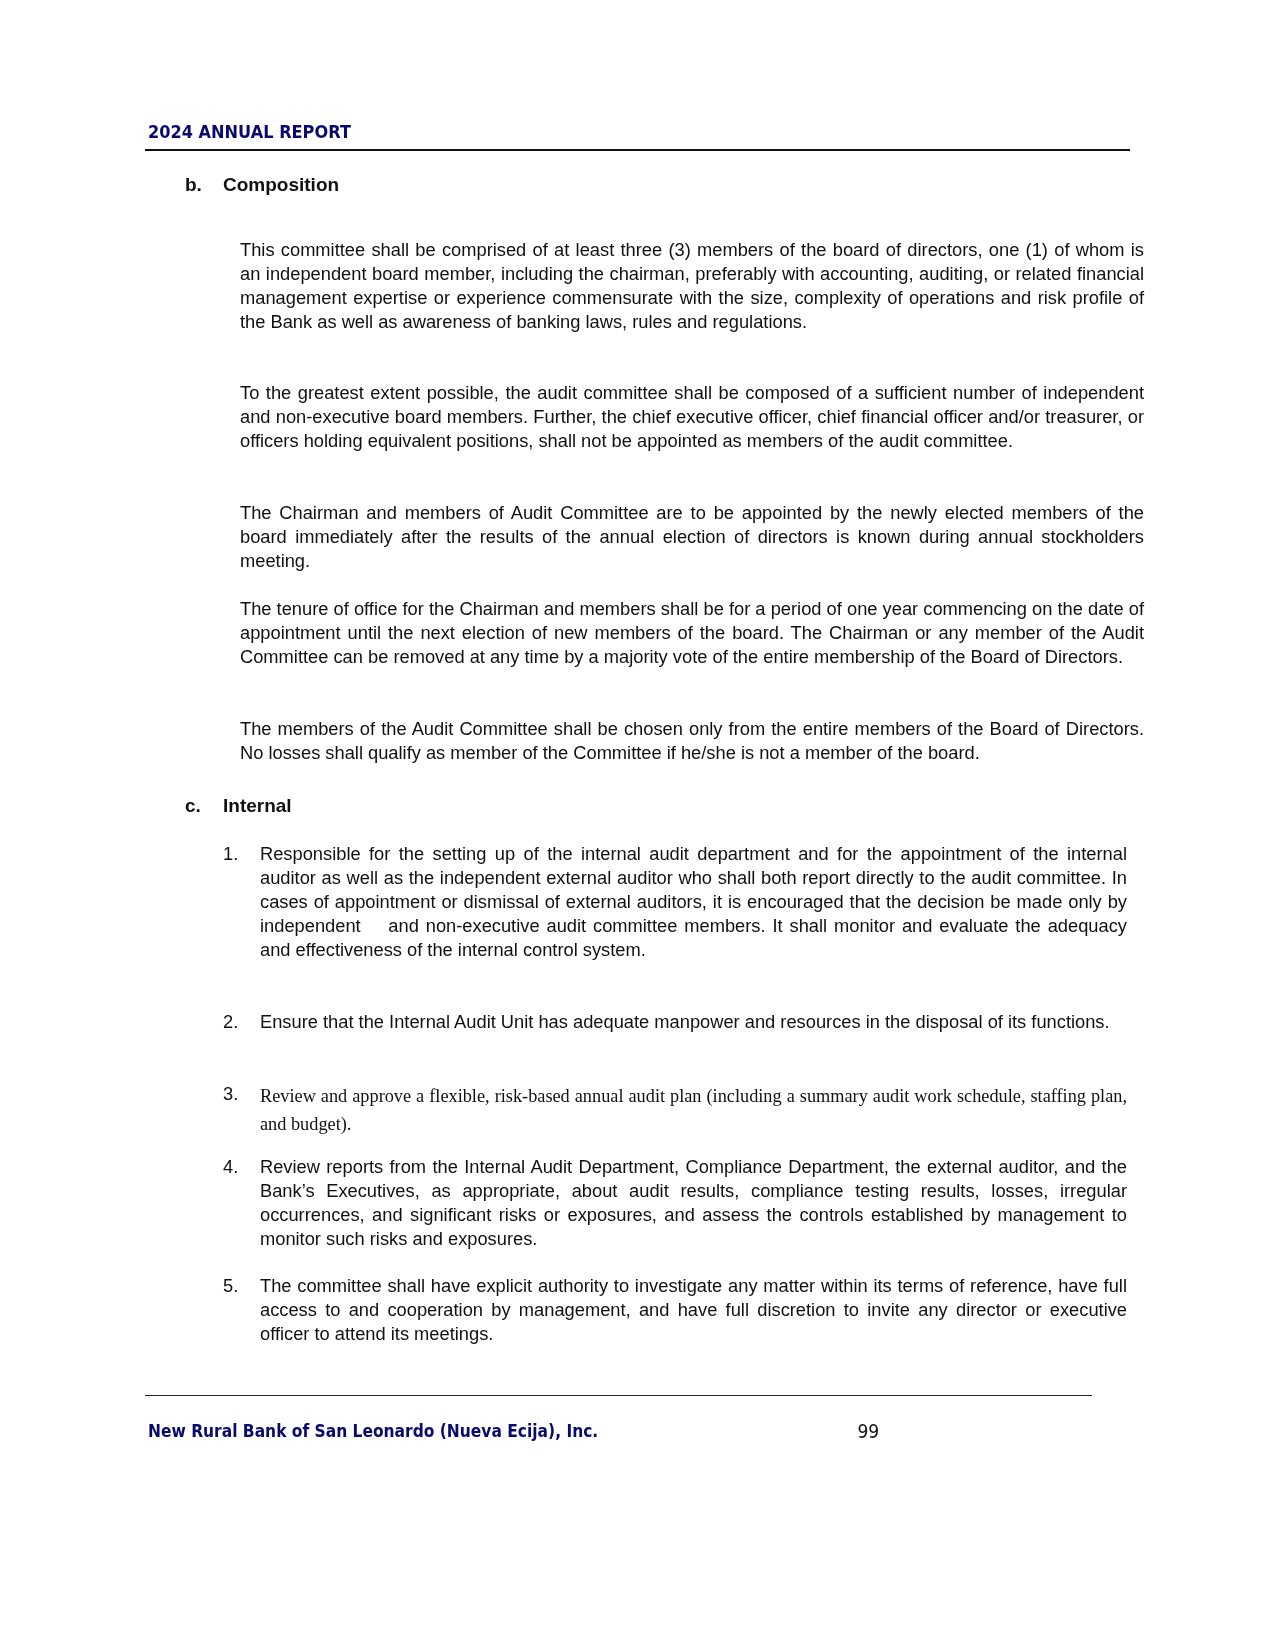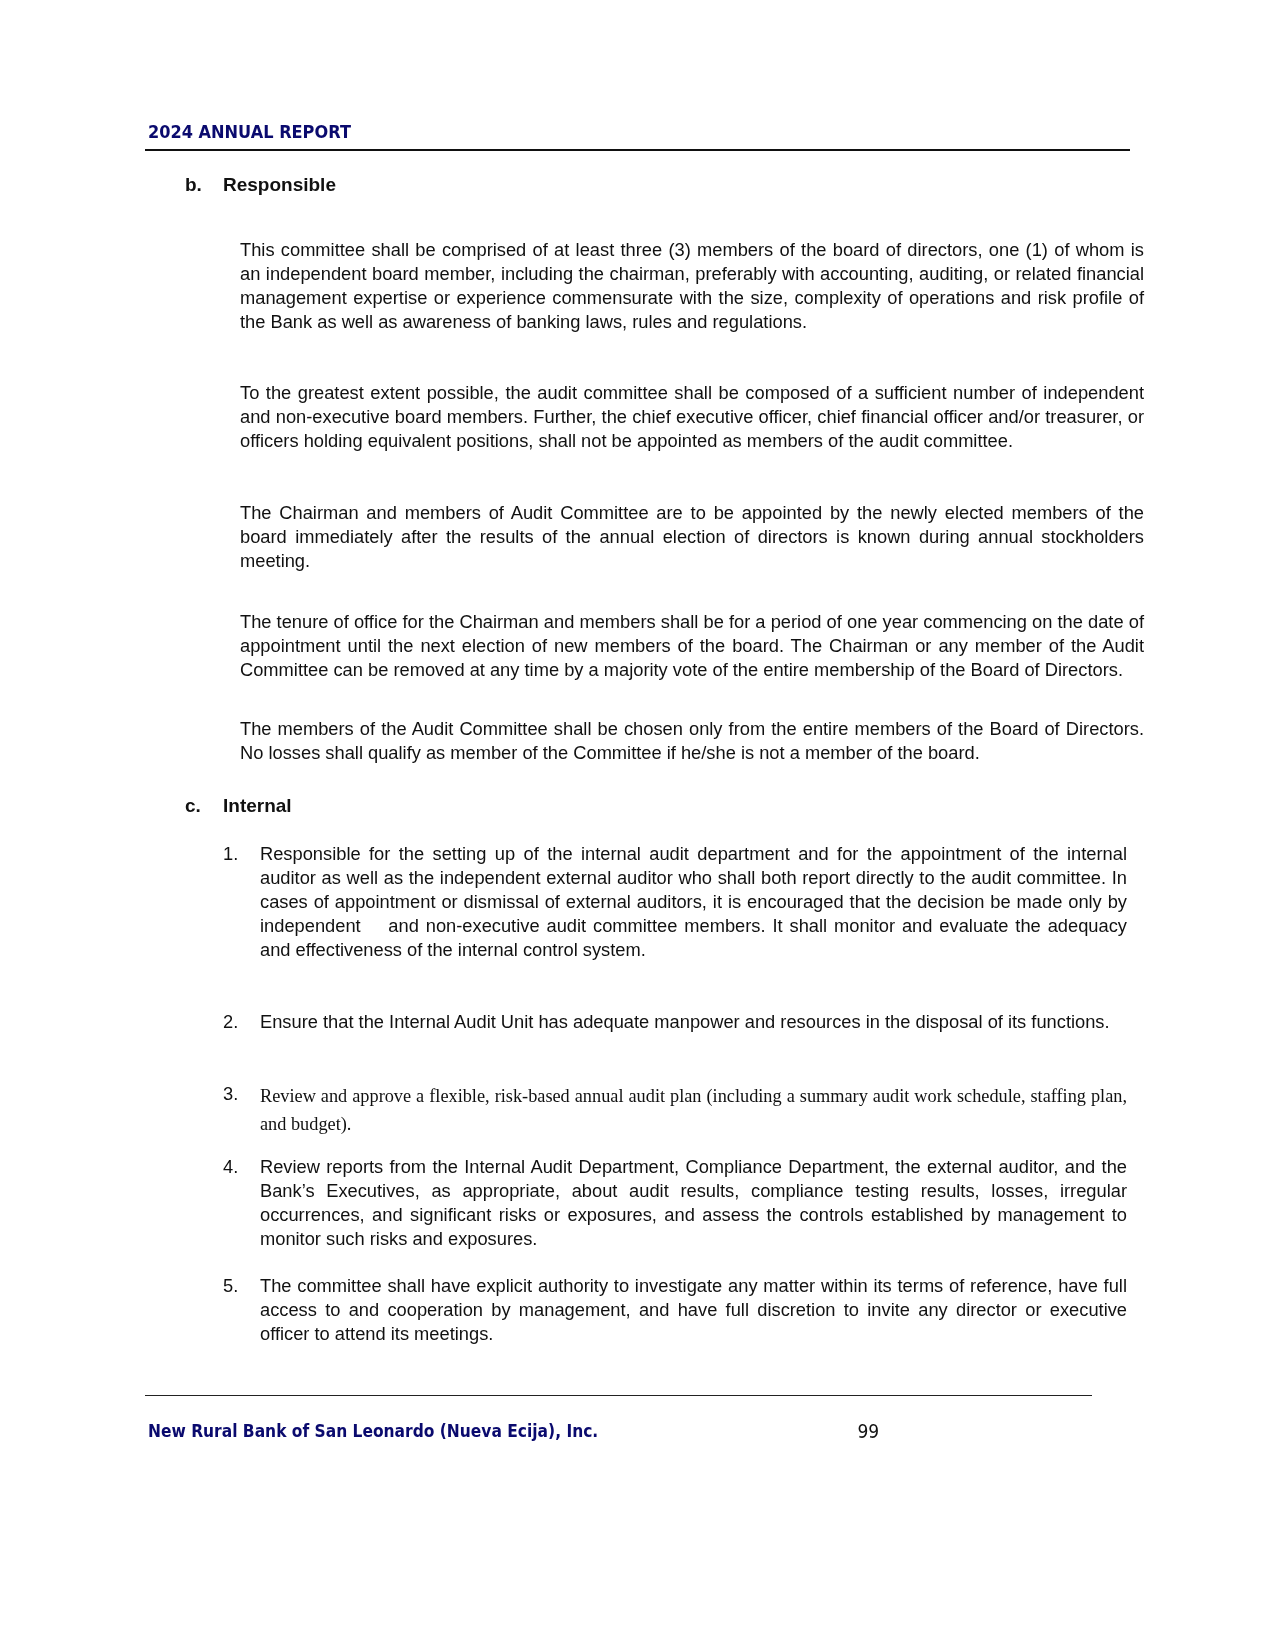--- a/index.html
+++ b/index.html
@@ -60,27 +60,27 @@
 
 <div class="page">
 
   <div class="running-header">2024 ANNUAL REPORT</div>
   <div class="header-rule"></div>
 
   <div class="body">
 
     <div class="section-heading" style="top:173px;">
       <span class="letter">b.</span>
-      <span>Responsible</span>
+      <span>Composition</span>
     </div>
 
     <p class="para" style="top:221px;">This committee shall be comprised of at least three (3) members of the board of directors, one (1) of whom is an independent board member, including the chairman, preferably with accounting, auditing, or related financial management expertise or experience commensurate with the size, complexity of operations and risk profile of the Bank as well as awareness of banking laws, rules and regulations.</p>
     <p class="para" style="top:364px;">To the greatest extent possible, the audit committee shall be composed of a sufficient number of independent and non-executive board members. Further, the chief executive officer, chief financial officer and/or treasurer, or officers holding equivalent positions, shall not be appointed as members of the audit committee.</p>
     <p class="para" style="top:484px;">The Chairman and members of Audit Committee are to be appointed by the newly elected members of the board immediately after the results of the annual election of directors is known during annual stockholders meeting.</p>
-    <p class="para" style="top:593px;">The tenure of office for the Chairman and members shall be for a period of one year commencing on the date of appointment until the next election of new members of the board. The Chairman or any member of the Audit Committee can be removed at any time by a majority vote of the entire membership of the Board of Directors.</p>
+    <p class="para" style="top:580px;">The tenure of office for the Chairman and members shall be for a period of one year commencing on the date of appointment until the next election of new members of the board. The Chairman or any member of the Audit Committee can be removed at any time by a majority vote of the entire membership of the Board of Directors.</p>
     <p class="para" style="top:700px;">The members of the Audit Committee shall be chosen only from the entire members of the Board of Directors. No losses shall qualify as member of the Committee if he/she is not a member of the board.</p>
 
     <div class="section-heading" style="top:794px;">
       <span class="letter">c.</span>
       <span>Internal</span>
     </div>
 
     <div class="list-item" style="top:842px;">
       <span class="num">1.</span>
       <span class="text">Responsible for the setting up of the internal audit department and for the appointment of the internal auditor as well as the independent external auditor who shall both report directly to the audit committee. In cases of appointment or dismissal of external auditors, it is encouraged that the decision be made only by independent &nbsp;&nbsp;&nbsp;and non-executive audit committee members. It shall monitor and evaluate the adequacy and effectiveness of the internal control system.</span>

